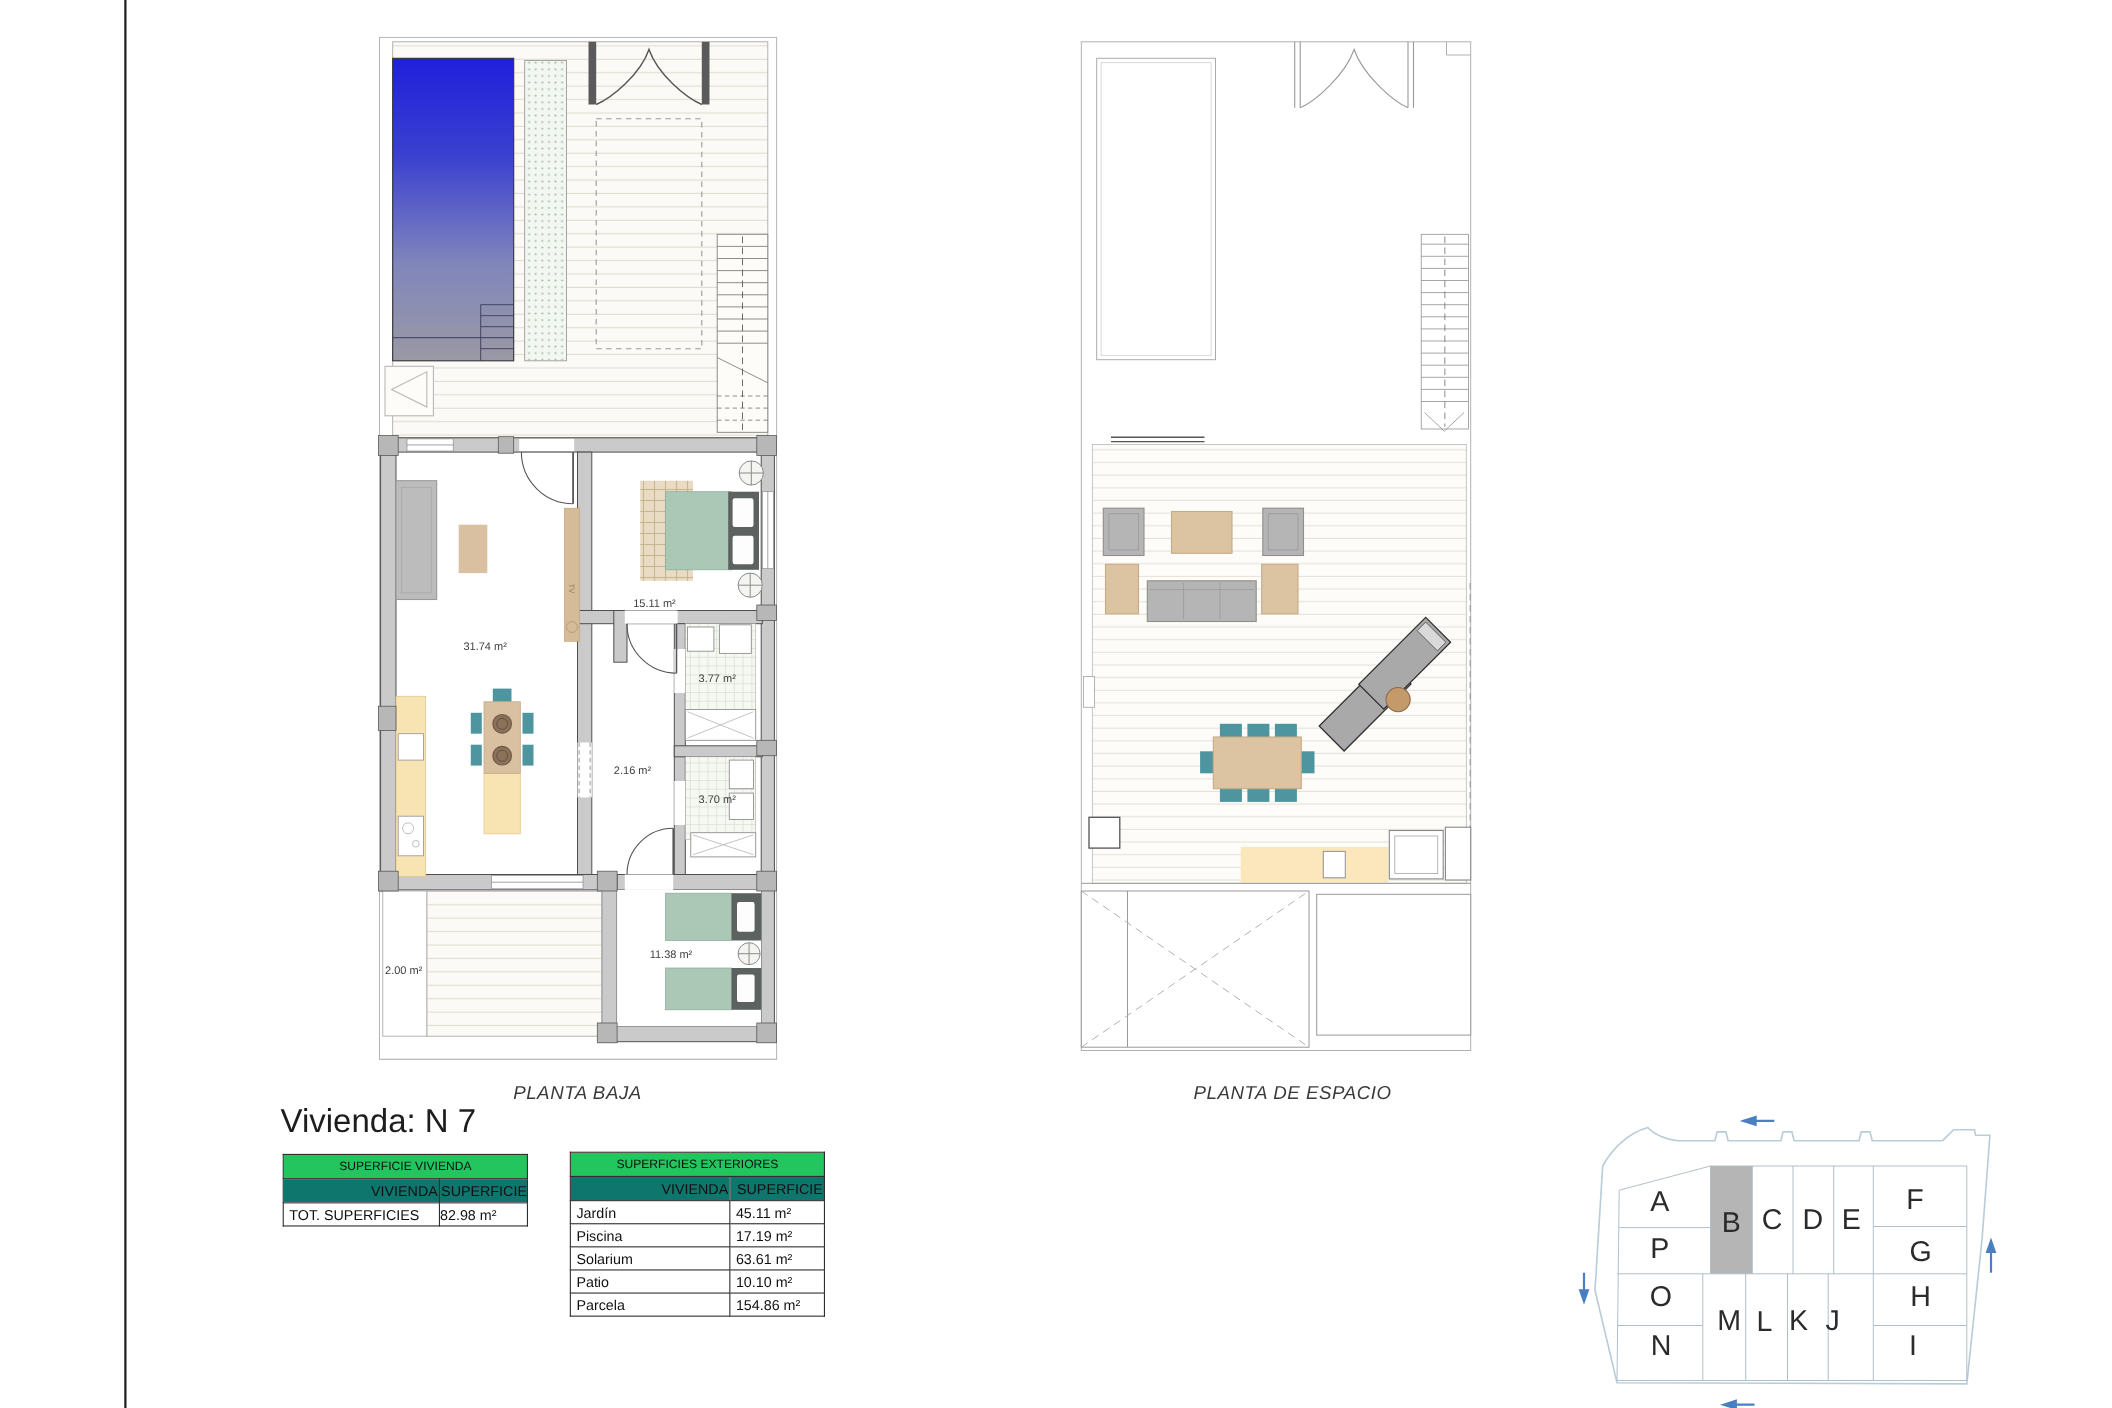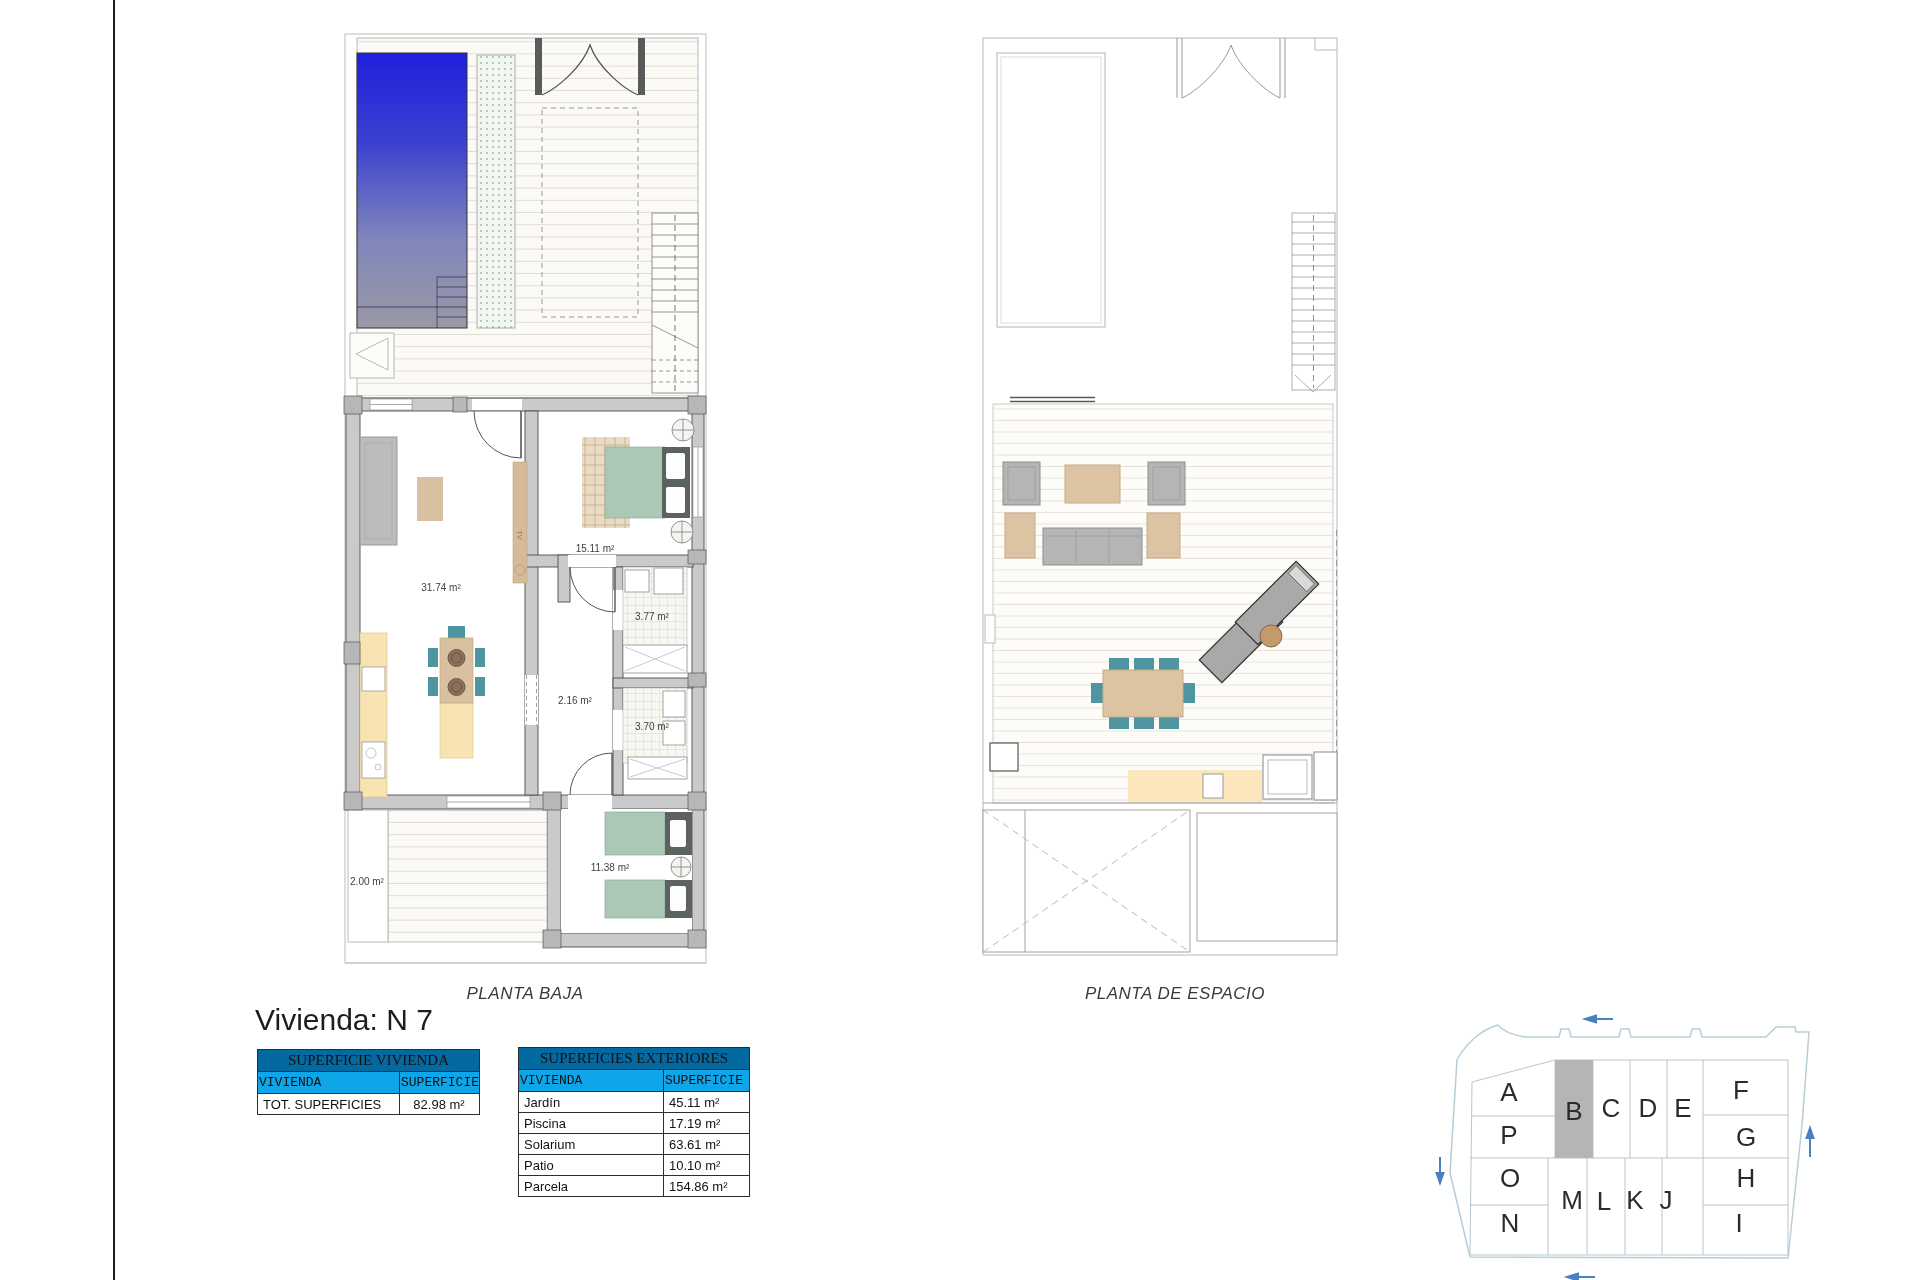--- a/index.html
+++ b/index.html
@@ -11,25 +11,25 @@
   #plan-roof{left:975px;top:30px;}
   #siteplan{left:1425px;top:1005px;}
   .caption{position:absolute;font-size:17px;color:#3a3a3a;text-align:center;letter-spacing:.5px;font-style:italic;}
   #cap-ground{left:340px;top:984px;width:370px;}
   #cap-roof{left:990px;top:984px;width:370px;}
   #sheet-title{position:absolute;left:255px;top:1003px;font-size:30px;color:#1d1d1d;}
   table{position:absolute;border-collapse:collapse;table-layout:fixed;color:#111;}
   td{border:1px solid #2e2e2e;overflow:hidden;white-space:nowrap;}
   #tbl-vivienda{left:257px;top:1049px;width:222px;font-size:13px;}
   #tbl-exteriores{left:518px;top:1047px;width:231px;font-size:13px;}
-  td.th{background:#0369a1;text-align:center;height:19px;font-size:15px;font-family:Liberation Serif, serif;}
-  td.sub{background:#0ea5e9;text-align:left;height:19px;font-family:Liberation Mono, monospace;}
+  td.th{background:#22c55e;text-align:center;height:19px;font-size:11px;}
+  td.sub{background:#0f766e;text-align:right;height:19px;}
   td.lbl{padding-left:5px;height:18px;}
   td.val{padding-left:5px;height:18px;}
-  #tbl-vivienda td.val{text-align:center;padding-left:0;}
+  #tbl-vivienda td.val{padding-left:0;}
   text{font-family:"Liberation Sans", sans-serif;}
   .roomlabel{font-size:10px;fill:#3f3f3f;}
   .unit-letter{font-size:26px;fill:#2b2b2b;}
 </style>
 </head>
 <body>
 
 <div id="canvas">
   <div class="frame-line"></div>
 

